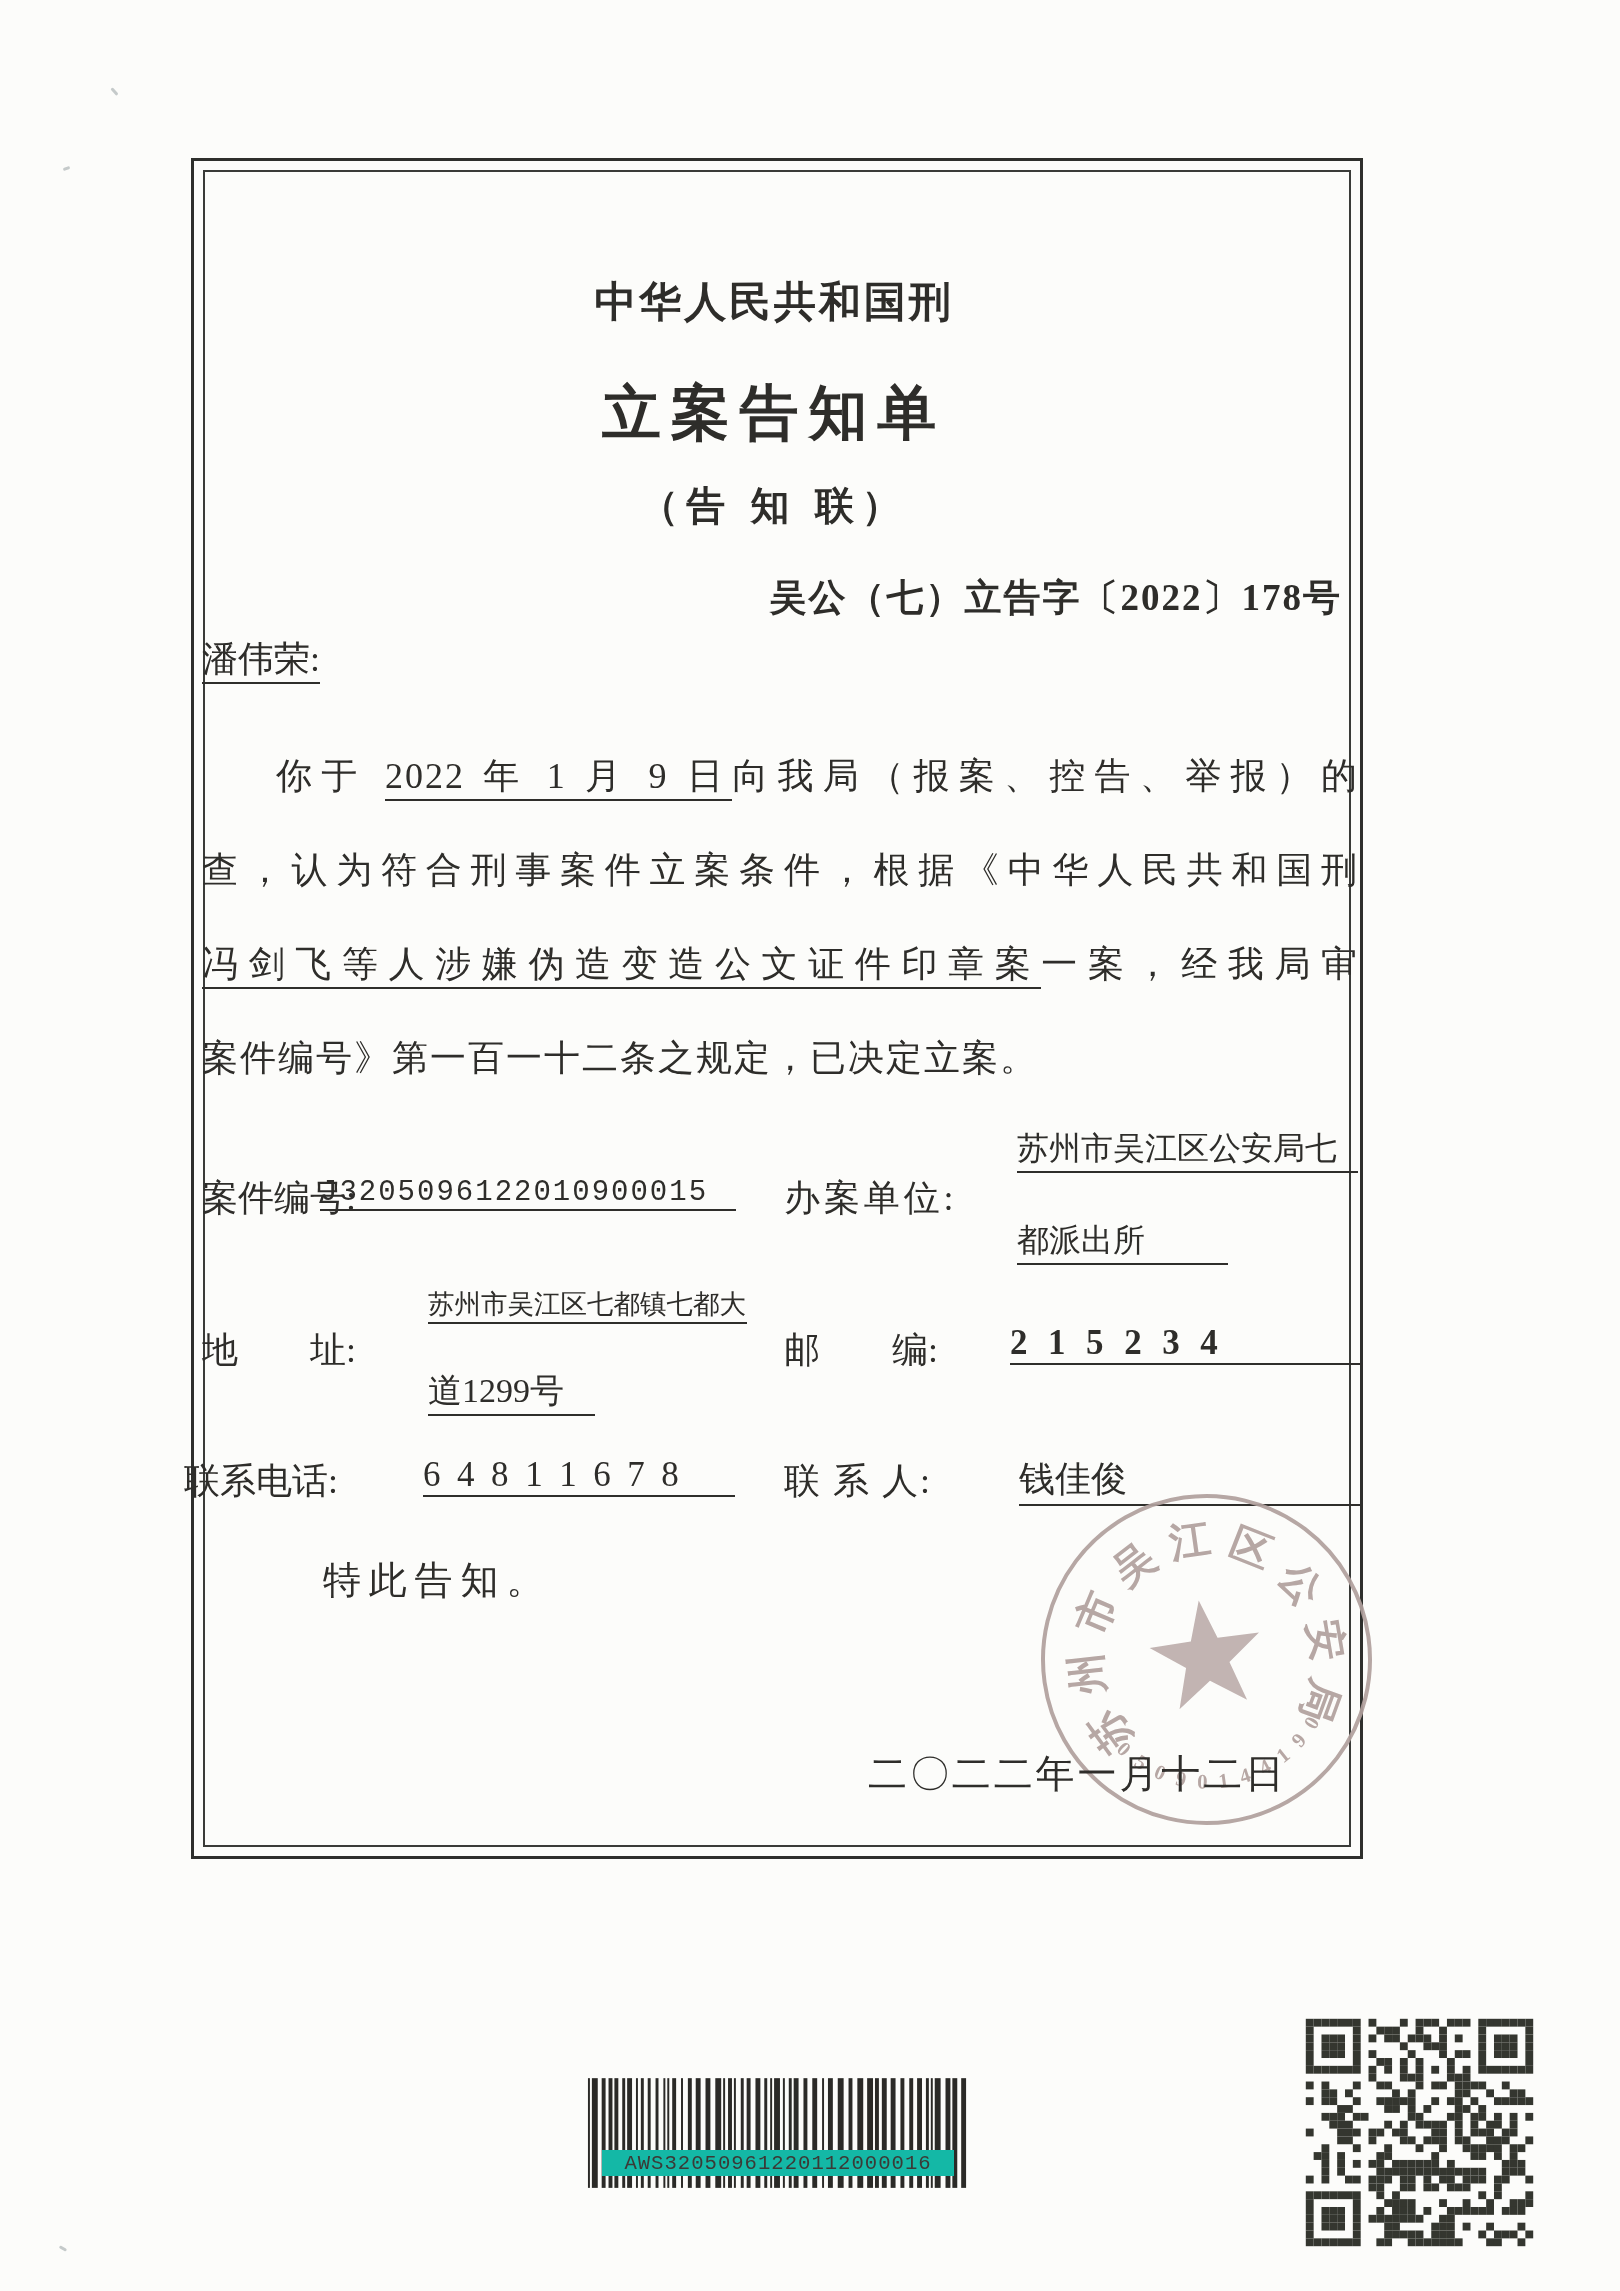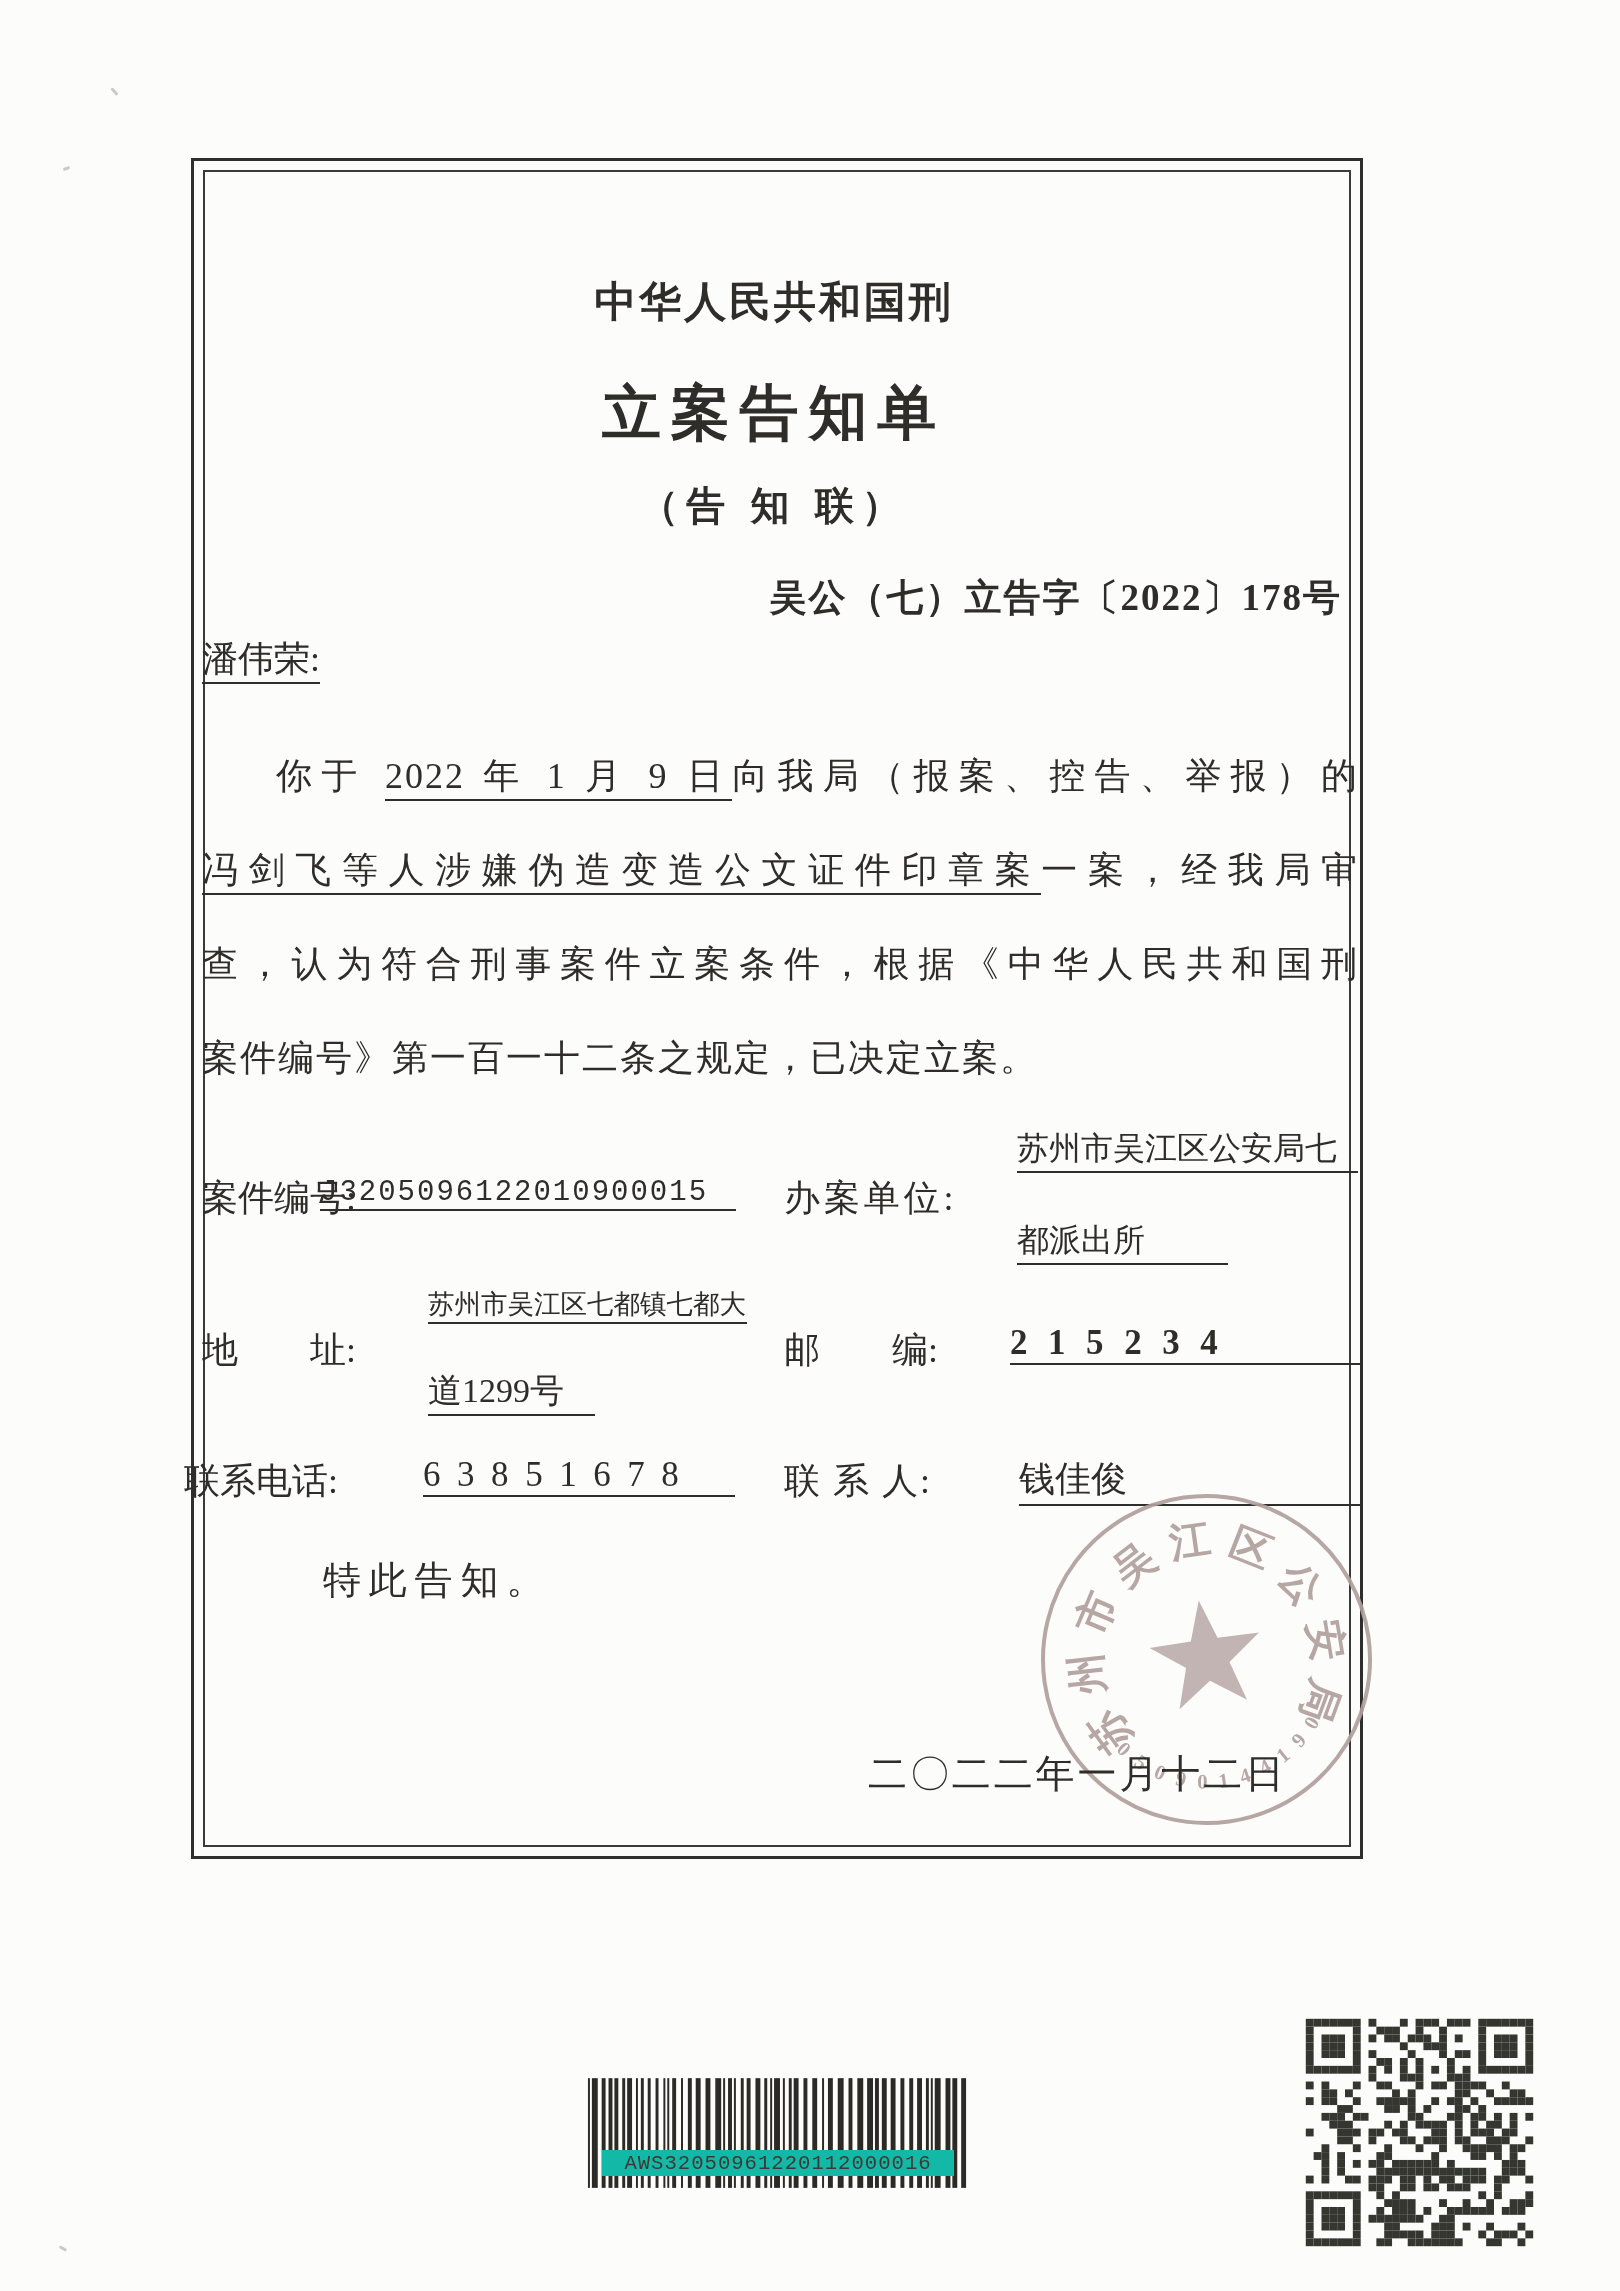--- a/index.html
+++ b/index.html
@@ -82,41 +82,41 @@
   <div class="abs doc-number">吴公（七）立告字〔2022〕178号</div>
 
   <div class="abs addressee">
     <span class="u">潘伟荣:</span>
   </div>
 
   <div class="abs body-text">
     <p class="indent">
       <span>你于 </span><span class="u">2022 年 1 月 9 日</span><span>向我局（报案、控告、举报）的</span>
     </p>
+    <p>查，认为符合刑事案件立案条件，根据《中华人民共和国刑</p>
     <p>
       <span class="u">冯剑飞等人涉嫌伪造变造公文证件印章案</span><span>一案，经我局审</span>
     </p>
-    <p>查，认为符合刑事案件立案条件，根据《中华人民共和国刑</p>
     <p class="last">案件编号》第一百一十二条之规定，已决定立案。</p>
   </div>
 
   <div class="abs flabel" style="left:202px;top:1174px;">案件编号:</div>
   <div class="abs fval num" style="left:320px;top:1176px;width:416px;font-size:29px;letter-spacing:2px;">J3205096122010900015</div>
   <div class="abs flabel" style="left:784px;top:1174px;letter-spacing:3.9px;">办案单位:</div>
   <div class="abs fval" style="left:1017px;top:1127px;width:341px;font-size:32px;">苏州市吴江区公安局七</div>
   <div class="abs fval" style="left:1017px;top:1219px;width:211px;font-size:32px;">都派出所</div>
 
   <div class="abs flabel" style="left:202px;top:1326px;">地　　址:</div>
   <div class="abs fval" style="left:428px;top:1286px;width:319px;font-size:26.5px;">苏州市吴江区七都镇七都大</div>
   <div class="abs fval" style="left:428px;top:1368px;width:167px;font-size:34px;">道1299号</div>
   <div class="abs flabel" style="left:784px;top:1326px;">邮　　编:</div>
   <div class="abs fval" style="left:1010px;top:1323px;width:353px;font-size:35px;letter-spacing:5.9px;font-weight:bold;">2 1 5 2 3 4</div>
 
   <div class="abs flabel" style="left:184px;top:1457px;">联系电话:</div>
-  <div class="abs fval" style="left:423px;top:1455px;width:312px;font-size:35px;letter-spacing:3.9px;">6 3 8 5 1 6 7 8</div>
+  <div class="abs fval" style="left:423px;top:1455px;width:312px;font-size:35px;letter-spacing:3.9px;">6 4 8 1 1 6 7 8</div>
   <div class="abs flabel" style="left:784px;top:1457px;letter-spacing:2px;">联 系 人:</div>
   <div class="abs fval" style="left:1019px;top:1455px;width:341px;font-size:36px;">钱佳俊</div>
 
   <div class="abs closing">特此告知。</div>
   <div class="abs date-line">二〇二二年一月十二日</div>
 
   <div class="abs seal" id="seal" style="color: rgb(177, 160, 157); border-color: rgb(177, 160, 157);">
     <svg class="seal-star" width="120" height="122" viewBox="0 0 120 122">
       <polygon fill="currentColor" opacity="0.85" points="60,6 73.5,45.4 115.2,46.1 81.9,71.1 94.1,110.9 60,87 25.9,110.9 38.1,71.1 4.8,46.1 46.5,45.4"></polygon>
     </svg>

